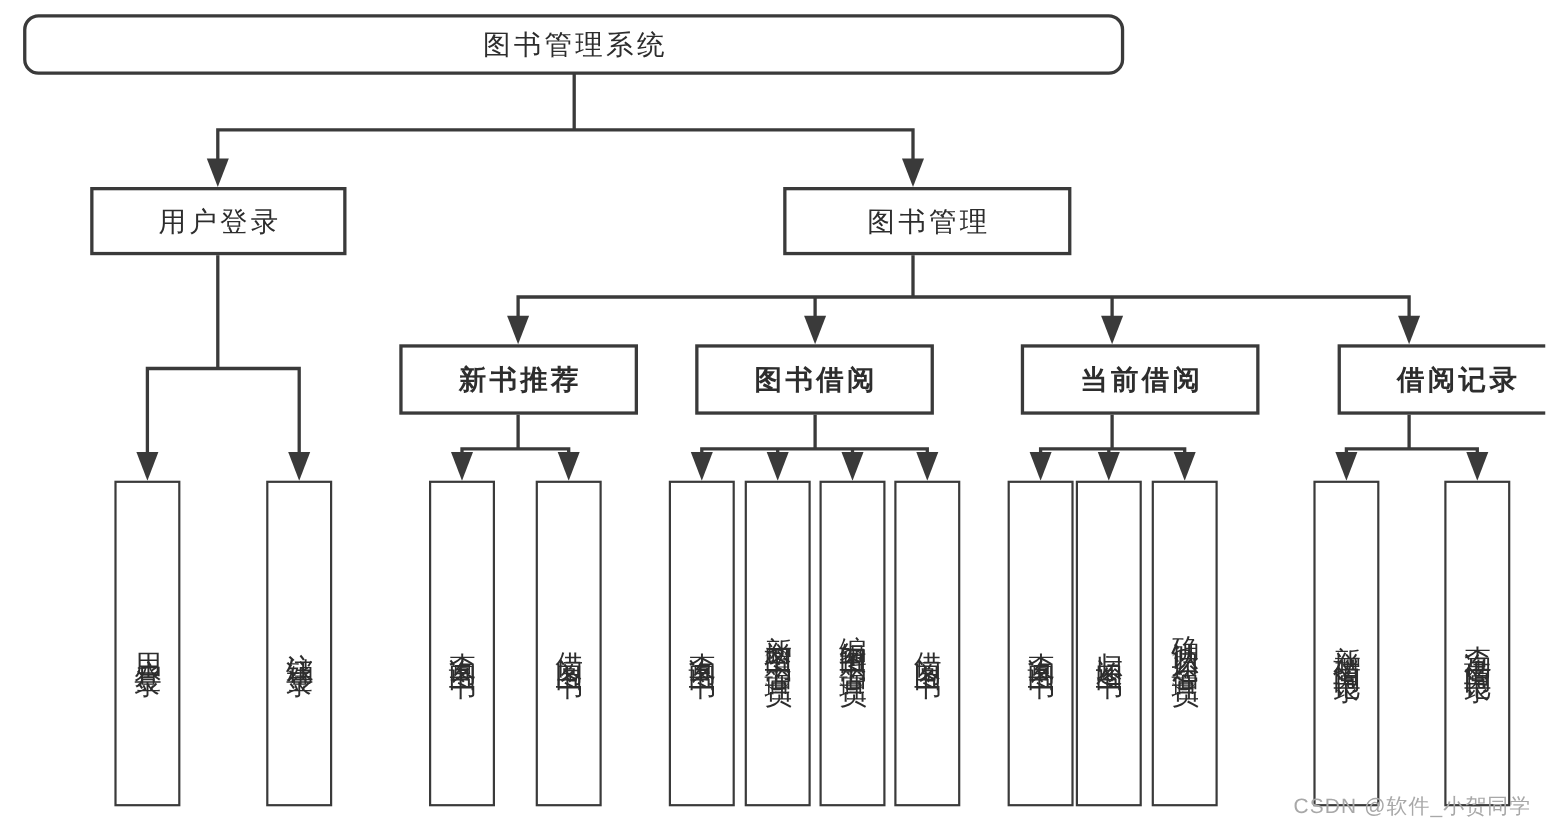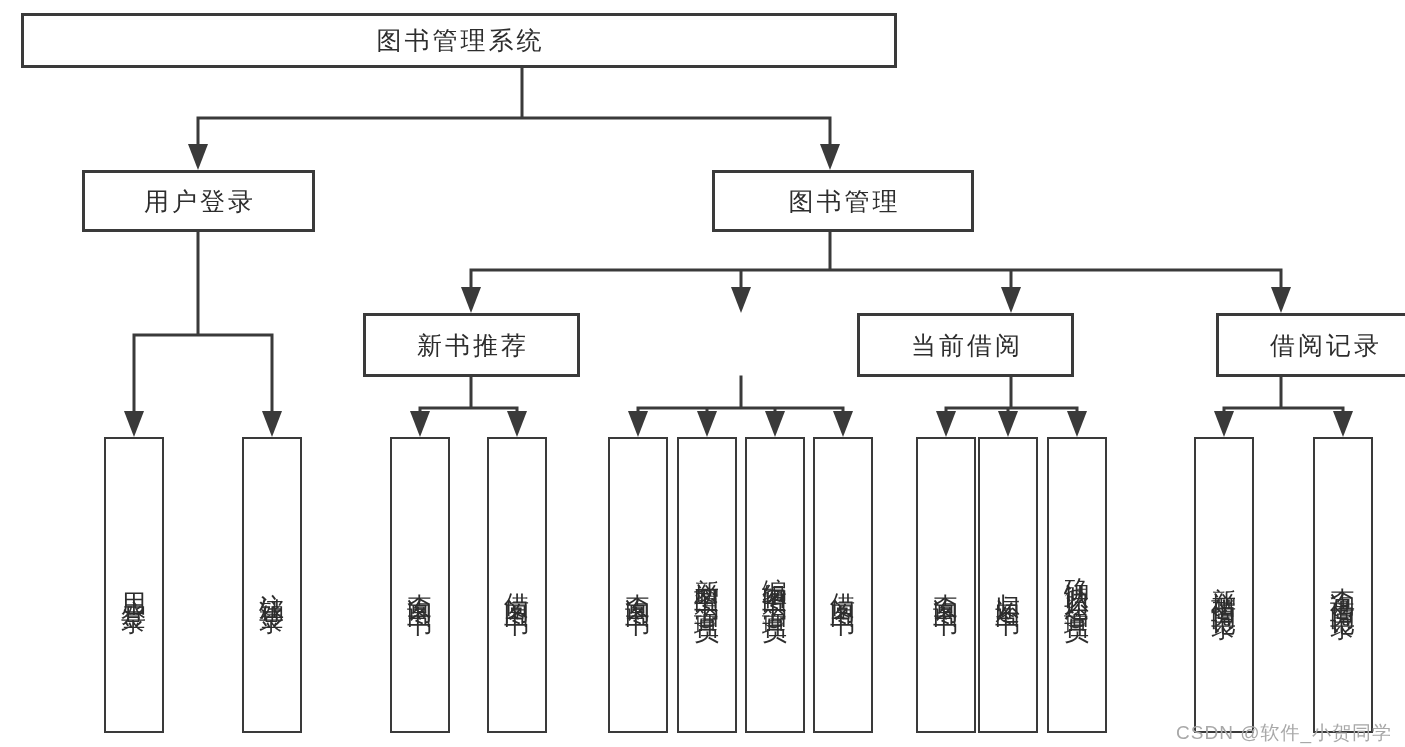--- a/index.html
+++ b/index.html
@@ -22,23 +22,23 @@
     justify-content:center;
     color:#2d2d2d;
   }
   .hlabel{
     font-size:25px;
     letter-spacing:3px;
     text-indent:3px;
     white-space:nowrap;
   }
   
-  .lvl1{left:21px;top:13px;width:876px;height:55px;}
+  .lvl1{left:21px;top:13px;width:1001px;height:55px;border-radius:14px;}
   .lvl2{top:170px;height:62px;}
-  .lvl3{top:313px;width:217px;height:64px;}
+  .lvl3{top:313px;width:217px;height:64px;font-weight:bold;}
   .leaf{
     top:437px;width:60px;height:296px;
     border-width:2px;
   }
   .vtext{
     writing-mode:vertical-rl;
     text-orientation:mixed;
     font-size:25px;
     letter-spacing:6px;
     line-height:56px;
@@ -97,21 +97,24 @@
   <div class="box lvl2" style="left:82px;width:233px">
     <span class="hlabel">用户登录</span>
   </div>
   <div class="box lvl2" style="left:712px;width:262px">
     <span class="hlabel">图书管理</span>
   </div>
 
   <div class="box lvl3" style="left:363px">
     <span class="hlabel">新书推荐</span>
   </div>
-  <div class="box lvl3" style="left:857px">
+  <div class="box lvl3" style="left:632px">
+    <span class="hlabel">图书借阅</span>
+  </div>
+  <div class="box lvl3" style="left:928px">
     <span class="hlabel">当前借阅</span>
   </div>
   <div class="box lvl3" style="left:1216px">
     <span class="hlabel">借阅记录</span>
   </div>
 
   <div class="box leaf" style="left:104px">
     <span class="vtext">用户登录</span>
   </div>
   <div class="box leaf" style="left:242px">

